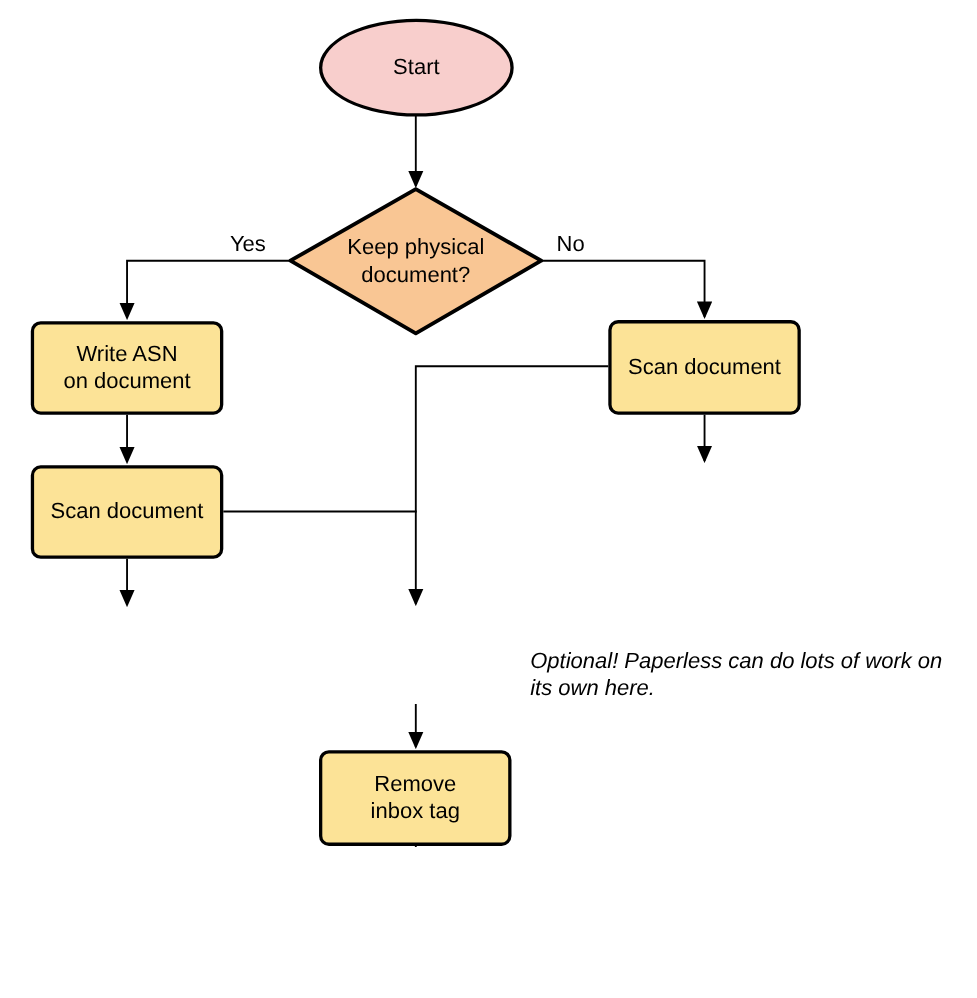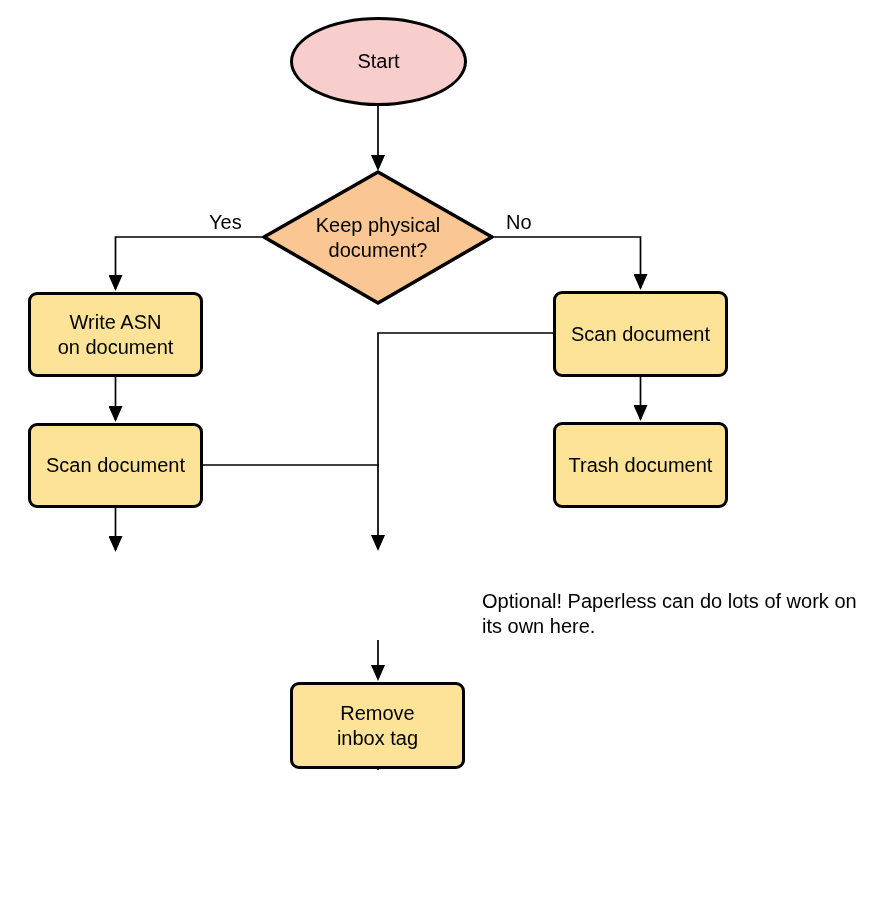--- a/index.html
+++ b/index.html
@@ -71,20 +71,21 @@
     font-size: 20px;
     line-height: 25px;
     color: var(--text, #000000);
   }
   .annotation {
     position: absolute;
     left: 482px;
     top: 589px;
     font-size: 20px;
     line-height: 25px;
+    font-style: italic;
     white-space: pre-line;
     color: var(--text, #000000);
   }
   .page-edge {
     position: absolute;
     left: 0;
     top: 903px;
     width: 888px;
     height: 2px;
     background: var(--page_edge, #e9e9e9);
@@ -135,23 +136,20 @@
 
   <div class="node rect" style="left:28px;top:423px;width:175px;height:85px">
     <span>Scan document</span>
   </div>
 
 
   <div class="node rect" style="left:553px;top:291px;width:175px;height:86px">
     <span>Scan document</span>
   </div>
 
-  <div class="node rect" style="left:553px;top:422px;width:175px;height:86px">
-    <span>Trash document</span>
-  </div>
 
 
   <div class="annotation">Optional! Paperless can do lots of work on
 its own here.</div>
 
   <div class="node rect" style="left:290px;top:682px;width:175px;height:87px">
     <span>Remove
 inbox tag</span>
   </div>
 

